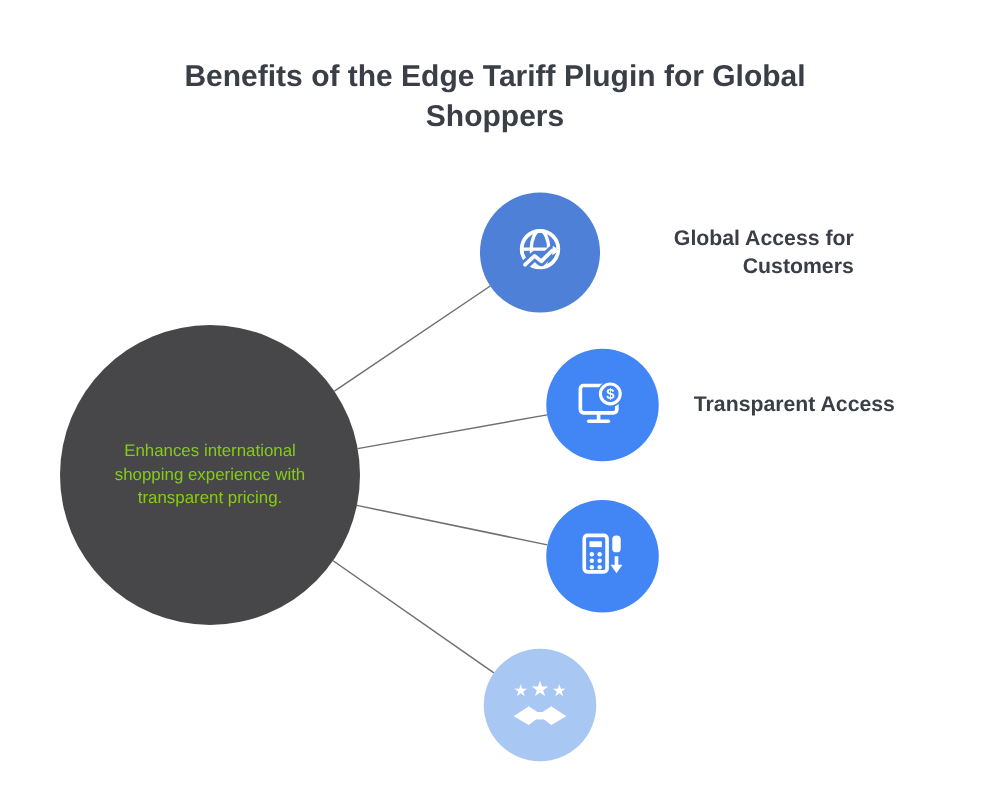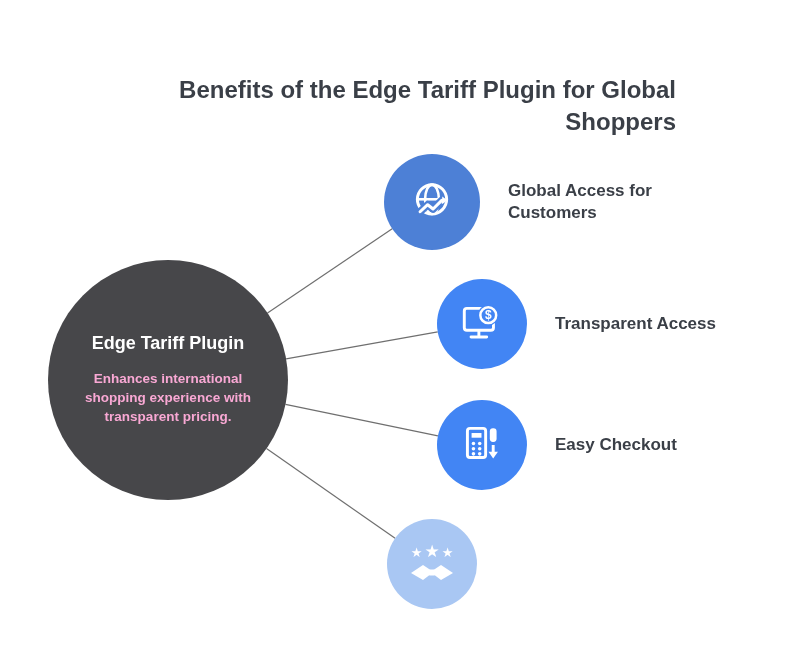--- a/index.html
+++ b/index.html
@@ -13,26 +13,25 @@
     background: #ffffff;
     overflow: hidden;
   }
 
   .diagram-title {
     position: absolute;
     top: 46px;
     left: 50%;
     transform: translateX(-50%);
     width: 560px;
-    text-align: right;
+    text-align: center;
     font-size: 24px;
     font-weight: bold;
     color: #3a3f47;
     line-height: 1.35;
-    margin-top: 28px;
   }
 
   .connectors {
     position: absolute;
     inset: 0;
     z-index: 0;
     pointer-events: none;
   }
 
   .center-node {
@@ -50,23 +49,23 @@
     z-index: 2;
     padding: 0 26px;
   }
   .center-node-title {
     color: #ffffff;
     font-size: 18px;
     font-weight: bold;
     margin-bottom: 16px;
   }
   .center-node-subtitle {
-    color: #f9a8d4;
+    color: #84cc16;
     font-size: 13.5px;
-    font-weight: bold;
+    font-weight: normal;
     line-height: 1.4;
   }
 
   .benefit-row {
     position: absolute;
     display: flex;
     align-items: center;
     z-index: 2;
   }
   .benefit-circle {
@@ -79,21 +78,21 @@
   }
   .benefit-label {
     margin-left: 28px;
     font-size: 17px;
     font-weight: bold;
     color: #3a3f47;
     line-height: 1.3;
   }
   .row-1 { left: 384px; top: 154px; height: 96px; }
   .row-1 .benefit-circle { width: 96px; height: 96px; }
-  .row-1 .benefit-label { width: 175px; }
+  .row-1 .benefit-label { width: 175px; text-align: right; }
   .row-2 { left: 437px; top: 279px; height: 90px; }
   .row-3 { left: 437px; top: 400px; height: 90px; }
   .row-4 { left: 387px; top: 519px; height: 90px; }
   .row-2 .benefit-circle, .row-3 .benefit-circle, .row-4 .benefit-circle { width: 90px; height: 90px; }
   .row-2 .benefit-label, .row-3 .benefit-label, .row-4 .benefit-label { white-space: nowrap; }
 
   .icon-svg { display: block; }
 
   .stars-row {
     display: flex;
@@ -114,21 +113,20 @@
   <svg class="connectors" width="792" height="648" viewBox="0 0 792 648">
     <line x1="267.5" y1="312.9" x2="392.2" y2="228.8" stroke="#6f6f6f" stroke-width="1.2"></line>
     <line x1="286.1" y1="358.9" x2="437.7" y2="331.9" stroke="#6f6f6f" stroke-width="1.2"></line>
     <line x1="285.5" y1="404.3" x2="437.9" y2="435.9" stroke="#6f6f6f" stroke-width="1.2"></line>
     <line x1="266.5" y1="448.6" x2="395.1" y2="538.3" stroke="#6f6f6f" stroke-width="1.2"></line>
   </svg>
 
   <div class="diagram-title">Benefits of the Edge Tariff Plugin for Global Shoppers</div>
 
   <div class="center-node" style="background-color: rgb(71, 71, 74);">
-    <div class="center-node-title">Edge Tariff Plugin</div>
     <div class="center-node-subtitle">Enhances international shopping experience with transparent pricing.</div>
   </div>
 
   <div class="benefit-row row-1">
     <div class="benefit-circle" style="background-color: rgb(77, 128, 214);">
       <svg class="icon-svg" width="52" height="52" viewBox="0 0 48 48">
         <circle cx="24" cy="21.5" r="13.5" fill="none" stroke="#ffffff" stroke-width="2.8"></circle>
         <ellipse cx="24" cy="21.5" rx="6.4" ry="13.5" fill="none" stroke="#ffffff" stroke-width="2.4"></ellipse>
         <line x1="10.5" y1="21.5" x2="37.5" y2="21.5" stroke="#ffffff" stroke-width="2.4"></line>
         <polyline points="13,33 20,26.5 25,30.5 33,22.5" fill="none" stroke="#4d80d6" stroke-width="7" stroke-linecap="round" stroke-linejoin="round"></polyline>
@@ -162,21 +160,20 @@
         <circle cx="21.8" cy="22.5" r="1.7" fill="#ffffff"></circle>
         <circle cx="15.8" cy="27.5" r="1.7" fill="#ffffff"></circle>
         <circle cx="21.8" cy="27.5" r="1.7" fill="#ffffff"></circle>
         <circle cx="15.8" cy="32.5" r="1.7" fill="#ffffff"></circle>
         <circle cx="21.8" cy="32.5" r="1.7" fill="#ffffff"></circle>
         <rect x="31.5" y="8" width="6.5" height="13" rx="3" fill="#ffffff"></rect>
         <line x1="34.75" y1="24" x2="34.75" y2="31.5" stroke="#ffffff" stroke-width="2.8"></line>
         <polygon points="30.2,30.5 39.3,30.5 34.75,37" fill="#ffffff"></polygon>
       </svg>
     </div>
-    <div class="benefit-label">Easy Checkout</div>
   </div>
 
   <div class="benefit-row row-4">
     <div class="benefit-circle" style="background-color: rgb(169, 199, 243);">
       <div class="stars-row">
         <span class="star">★</span>
         <span class="star mid">★</span>
         <span class="star">★</span>
       </div>
       <svg class="icon-svg" width="48" height="26" viewBox="0 0 48 26">

